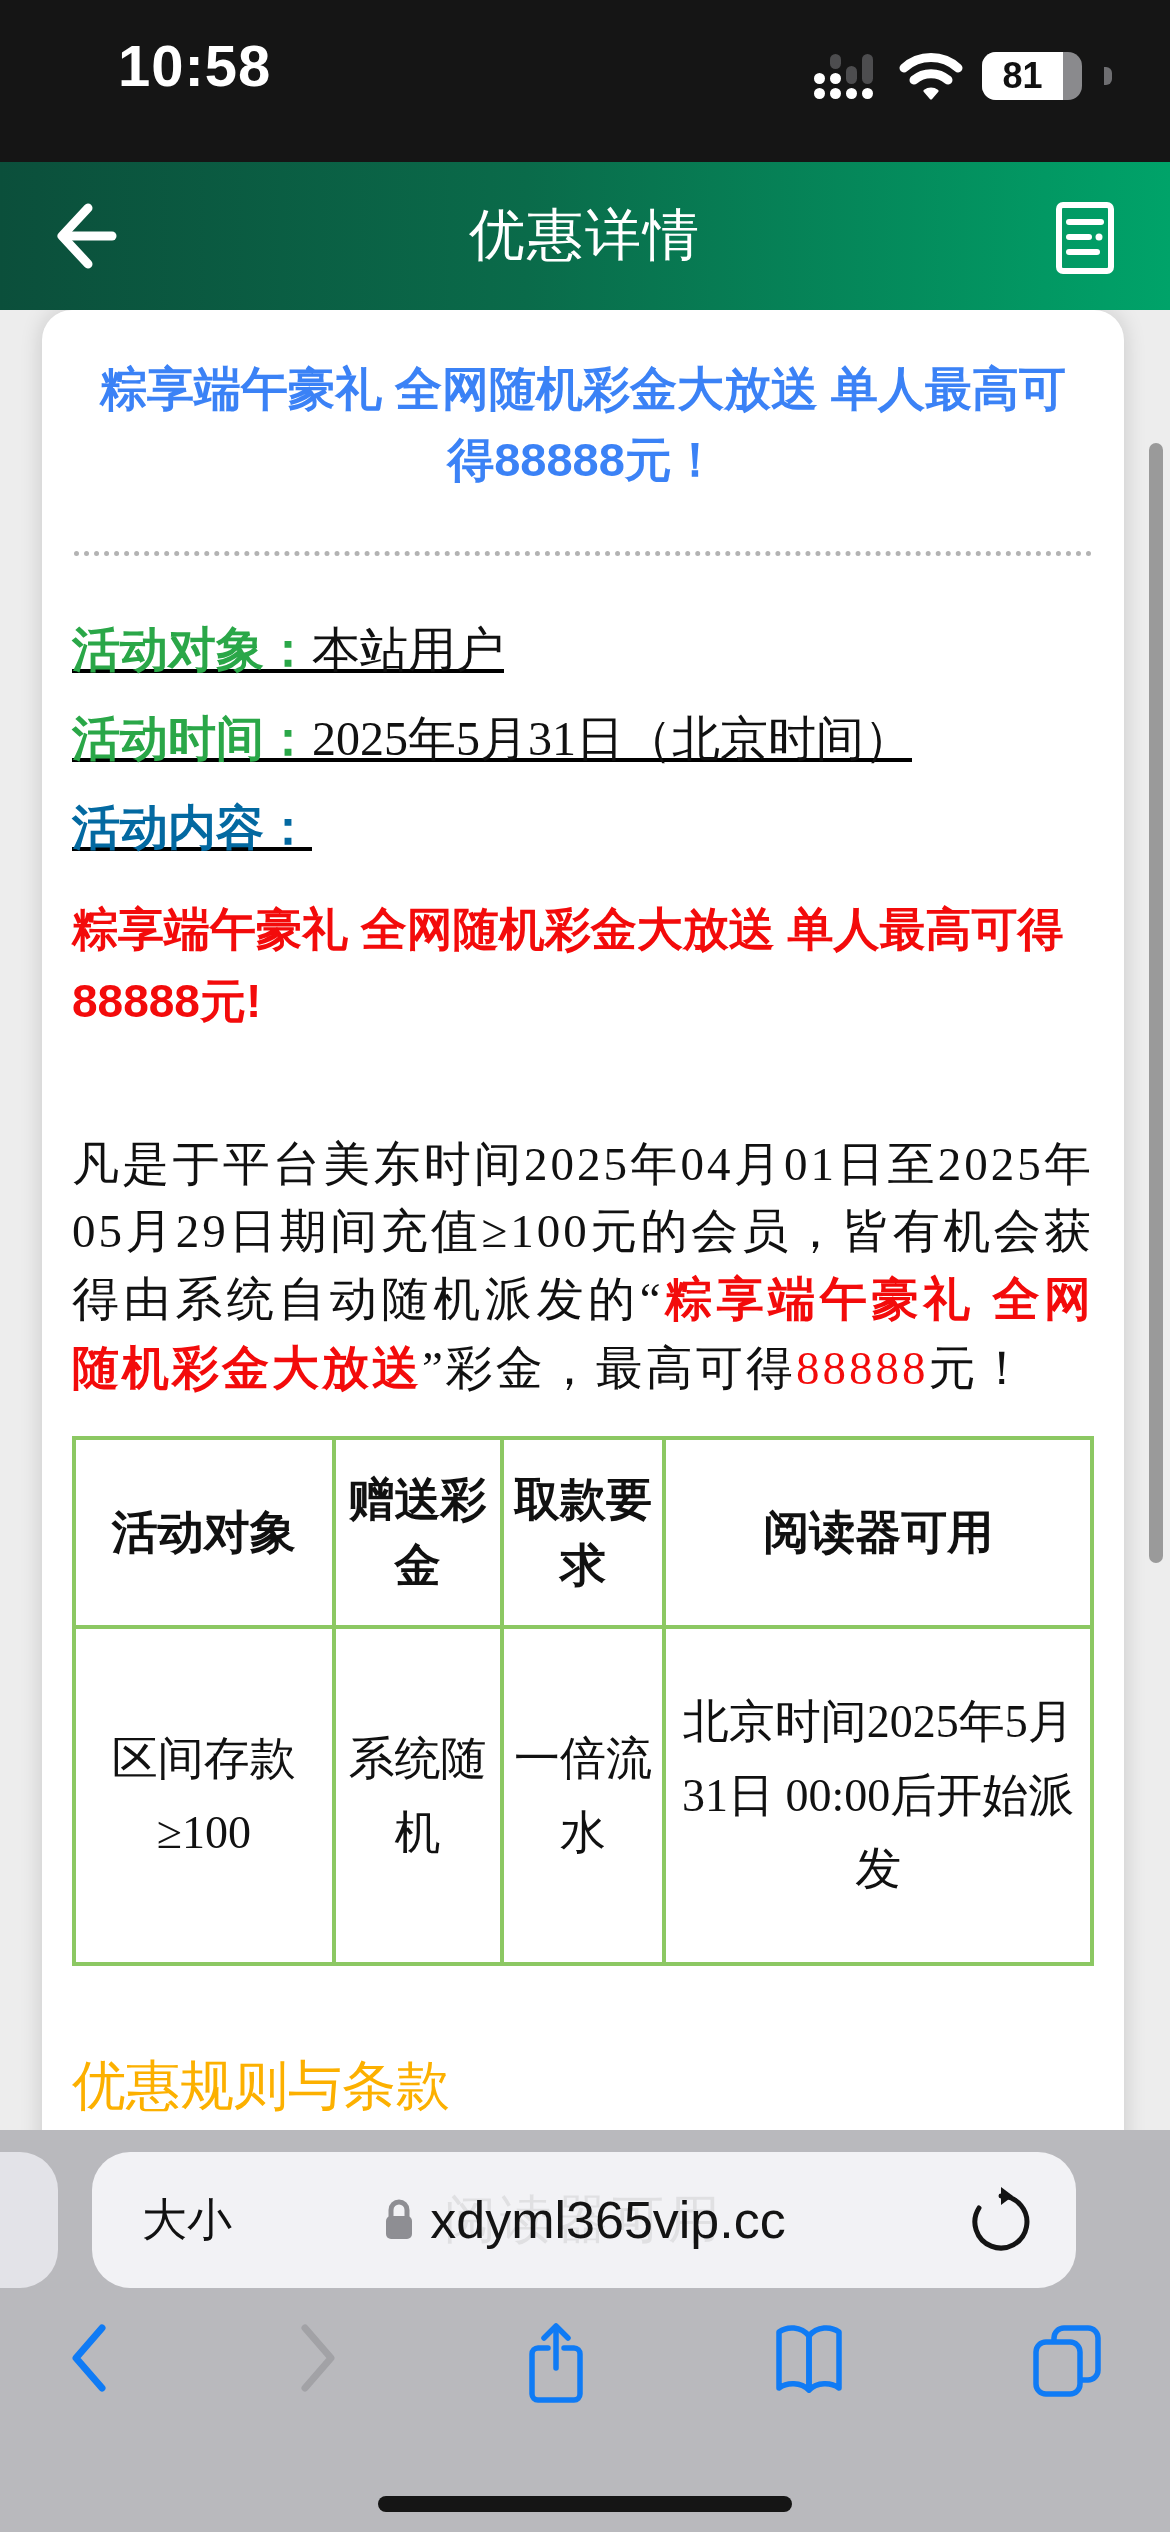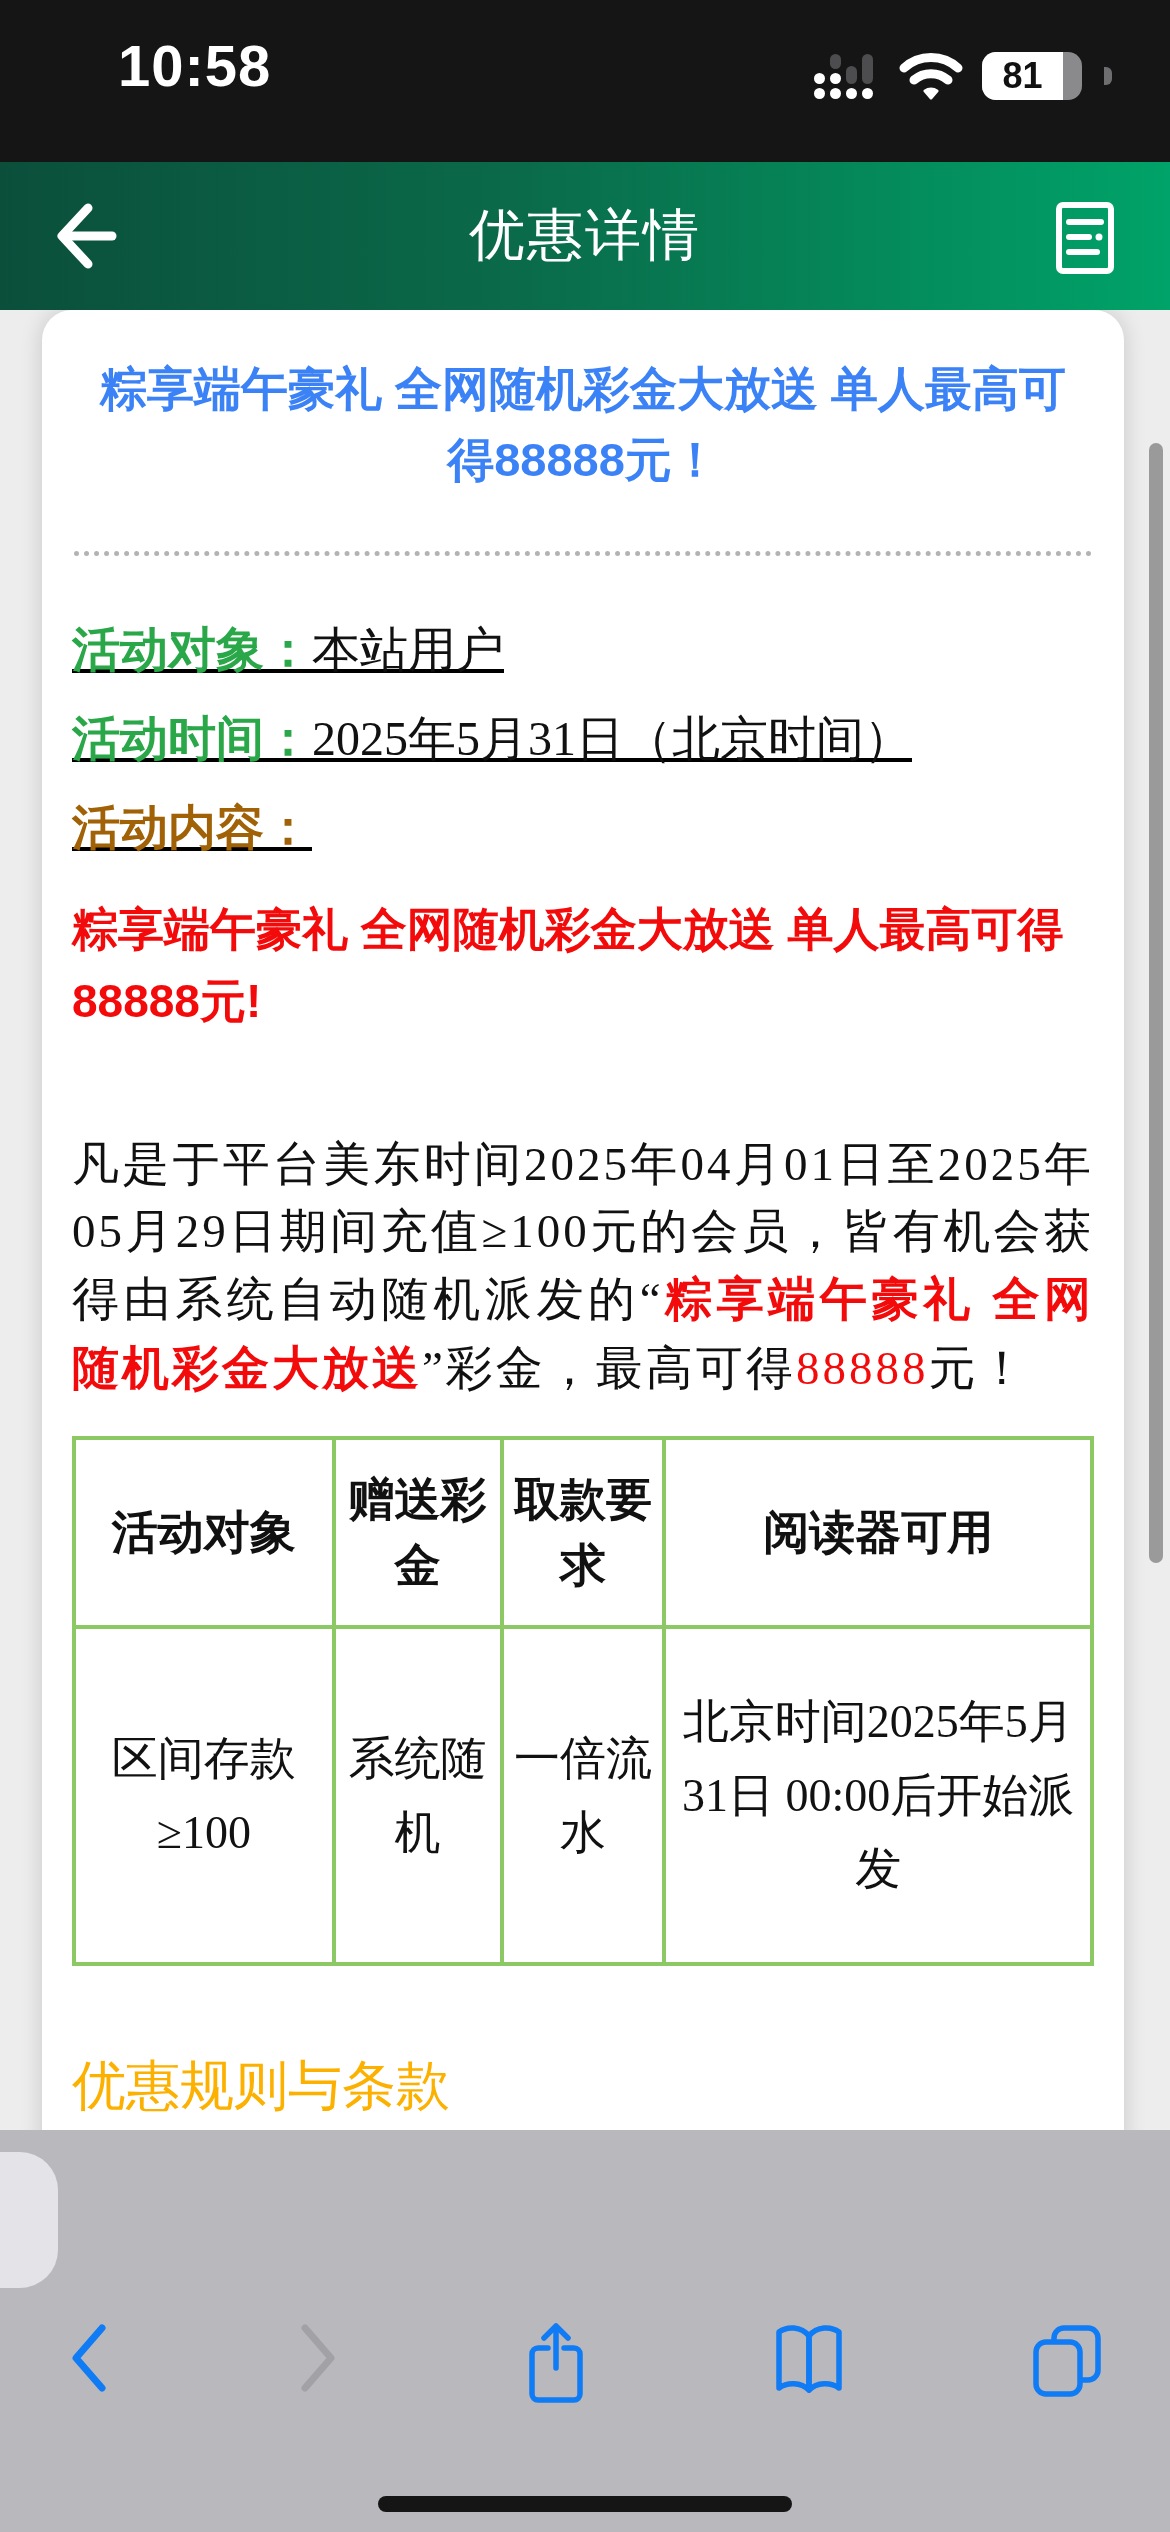--- a/index.html
+++ b/index.html
@@ -51,21 +51,21 @@
     color:#3b82f6;font-size:47px;font-weight:700;text-align:center;
     line-height:1.5;margin:8px 6px 0 6px;
   }
   .dotted-divider{
     border:none;border-top:5px dotted #b3b3b3;margin:56px 2px 0 2px;
   }
   .info{margin-top:50px;font-size:48px;line-height:1.85;}
   .info .row{margin:0;text-decoration:underline;}
   .lbl{font-weight:700;}
   .lbl.green{color:#2aa748;}
-  .lbl.orange{color:#a16207;}
+  .lbl.orange{color:#0369a1;}
   .val{color:#111;font-family:"Liberation Serif",serif;}
   .red-promo{
     color:#f30b0b;font-weight:700;font-size:46px;line-height:1.55;margin-top:22px;
   }
   .main-para{
     margin-top:94px;color:#111;font-family:"Liberation Serif",serif;
     font-size:47px;line-height:1.43;text-align:justify;letter-spacing:3px;
   }
   .main-para .hl{color:#f30b0b;font-weight:700;font-family:"Liberation Sans",sans-serif;}
   .main-para .hl-num{color:#f30b0b;}
@@ -219,20 +219,37 @@
       <div class="rules-heading">优惠规则与条款</div>
 
     </div>
     <div class="page-scrollbar"></div>
   </div>
 
   <div class="chrome">
 
     <div class="tab-stub"></div>
 
+    <div class="url-pill">
+      <span class="font-size-btn">大小</span>
+      <div class="url-center">
+        <span class="reader-ghost">阅读器可用</span>
+        <svg width="34" height="46" viewBox="0 0 34 46">
+          <path d="M9 20 V13 a8 8 0 0 1 16 0 V20" fill="none" stroke="#8e8e93" stroke-width="5"></path>
+          <rect x="4" y="19" width="26" height="23" rx="5" fill="#8e8e93"></rect>
+        </svg>
+        <span class="domain">xdyml365vip.cc</span>
+      </div>
+      <div class="reload-btn">
+        <svg width="62" height="68" viewBox="0 0 62 68">
+          <path d="M31 10 a26 26 0 1 1 -22 12" fill="none" stroke="#141414" stroke-width="5" stroke-linecap="round"></path>
+          <path d="M31 1 L43 10 L31 19 Z" fill="#141414"></path>
+        </svg>
+      </div>
+    </div>
 
     <div class="toolbar">
       <div>
         <svg width="46" height="72" viewBox="0 0 46 72">
           <path d="M36 6 L10 36 L36 66" fill="none" stroke="#0f7bf5" stroke-width="7" stroke-linecap="round" stroke-linejoin="round"></path>
         </svg>
       </div>
       <div>
         <svg width="46" height="72" viewBox="0 0 46 72">
           <path d="M10 6 L36 36 L10 66" fill="none" stroke="#a2a2a6" stroke-width="7" stroke-linecap="round" stroke-linejoin="round"></path>

